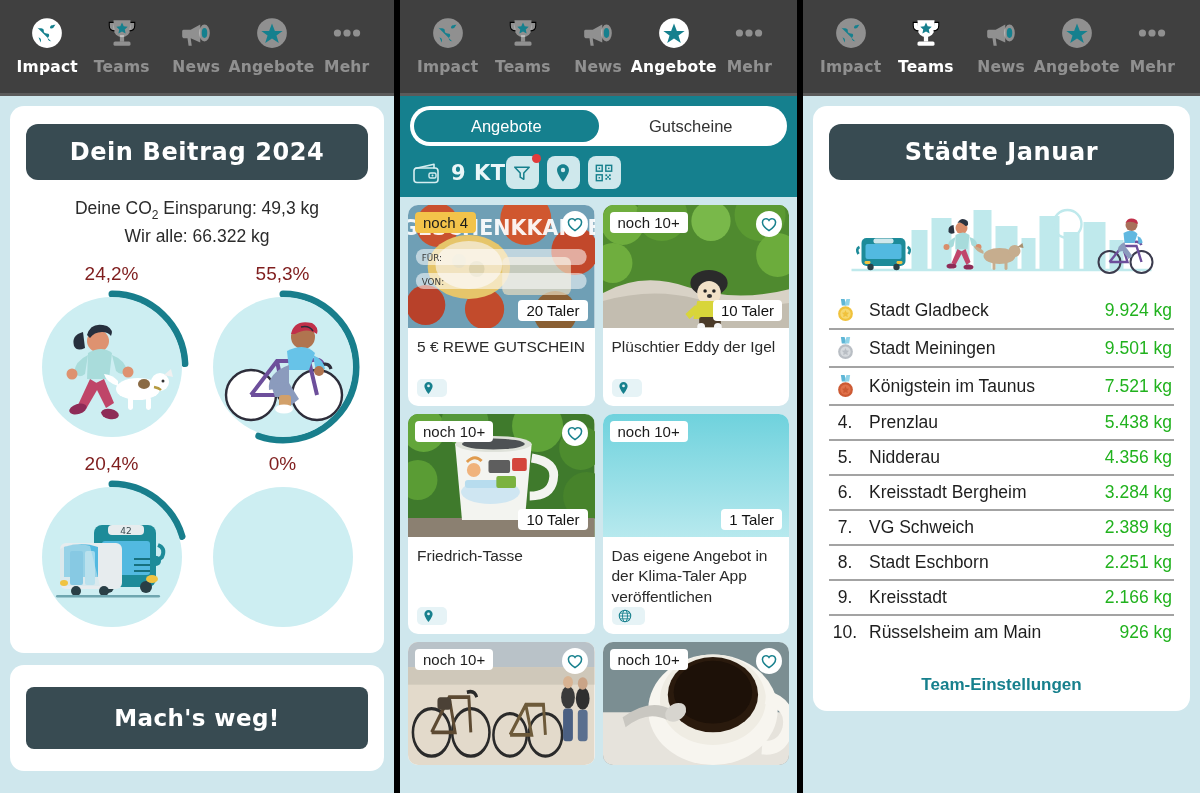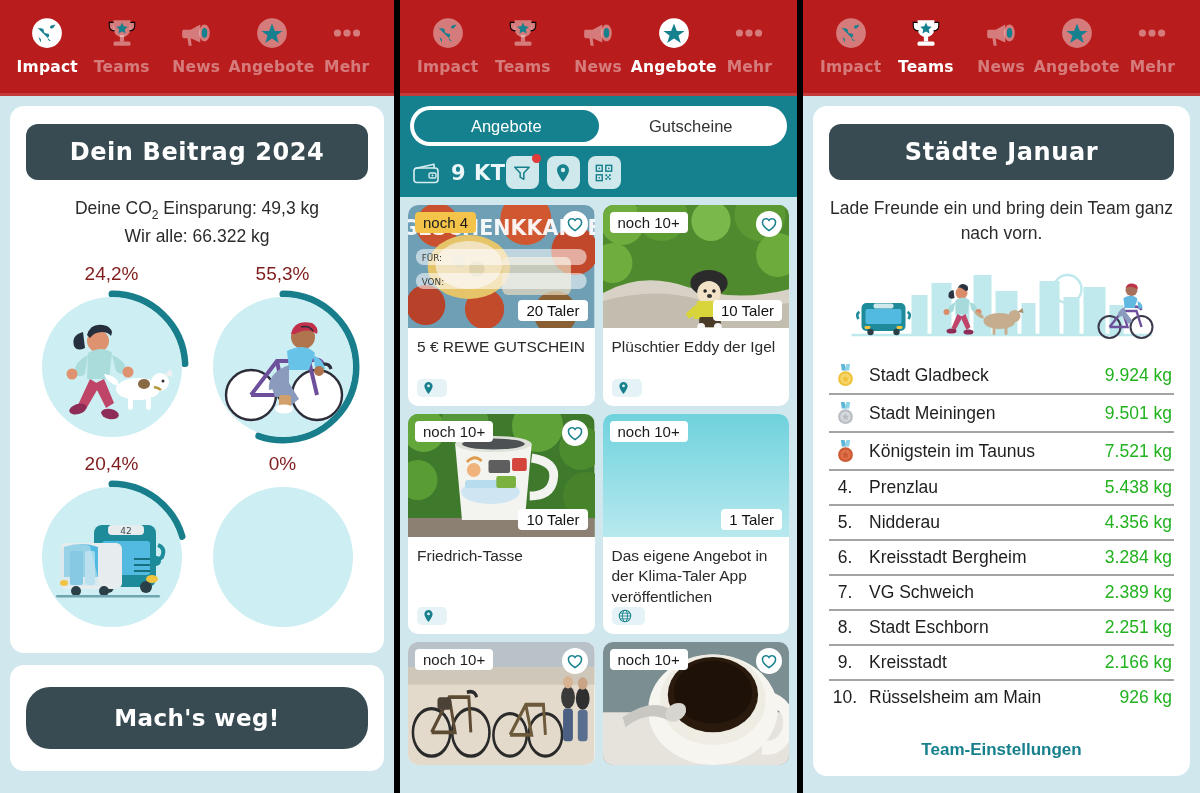--- a/index.html
+++ b/index.html
@@ -17,21 +17,21 @@
     background: #cfe7ed;
   }
   .phone.p1 { width: 394px; }
   .gap { width: 6px; background: #000; flex: 0 0 6px; }
   .phone.p2 { width: 397px; }
   .phone.p3 { width: 397px; }
 
   
   .nav {
     height: 96px;
-    background: #b91c1c;
+    background: #404040;
     display: flex;
     align-items: flex-start;
     justify-content: space-between;
     padding: 16px 10px 0 10px;
     position: relative;
   }
   .nav::after{
     content:""; position:absolute; left:0; right:0; bottom:0; height:3px;
     background: rgba(255,255,255,.14);
   }
@@ -91,21 +91,21 @@
     width: 140px; height: 140px; border-radius: 50%;
     background: #cdeef2; overflow:hidden;
   }
   .claim {
     position:absolute; inset:0; display:flex; align-items:center; justify-content:center;
     text-align:center; color:#1d8a99; font-size: 25px; line-height:1.12;
     font-family:"DejaVu Sans", sans-serif; font-style: italic; font-weight: 600;
   }
   .card2 { margin-top: 12px; padding: 22px 16px; }
   .bigbtn {
-    background:#384b52; color:#fff; border-radius:24px;
+    background:#384b52; color:#fff; border-radius:8px;
     text-align:center; padding:18px 10px; font-size: 23px;
     font-family:"DejaVu Sans", sans-serif; font-weight:700;
     border:none; width:100%; cursor:pointer; letter-spacing:.4px;
   }
 
   
   .p2top { background:#15808e; padding: 10px 10px 8px 10px; }
   .segwrap {
     display:flex; background:#fff; border-radius: 22px; padding: 4px;
     height: 40px;
@@ -735,21 +735,20 @@
               <circle cx="25" cy="16" r="3.4"></circle>
             </svg>
           </span>
           <span class="nav-lb">Mehr</span>
         </div>
       </div>
 
     <div class="p3body">
       <div class="card">
         <div class="pill">Städte Januar</div>
-        <div class="lead">Lade Freunde ein und bring dein Team ganz nach vorn.</div>
 
         <div class="hero">
           <svg viewBox="0 0 340 90" width="100%" height="90" preserveAspectRatio="xMidYMax meet">
             <g fill="#bfe9ec">
               <rect x="80" y="38" width="16" height="40"></rect>
               <rect x="100" y="26" width="20" height="52"></rect>
               <rect x="124" y="44" width="14" height="34"></rect>
               <rect x="142" y="18" width="18" height="60"></rect>
               <rect x="164" y="34" width="22" height="44"></rect>
               <rect x="190" y="46" width="14" height="32"></rect>

